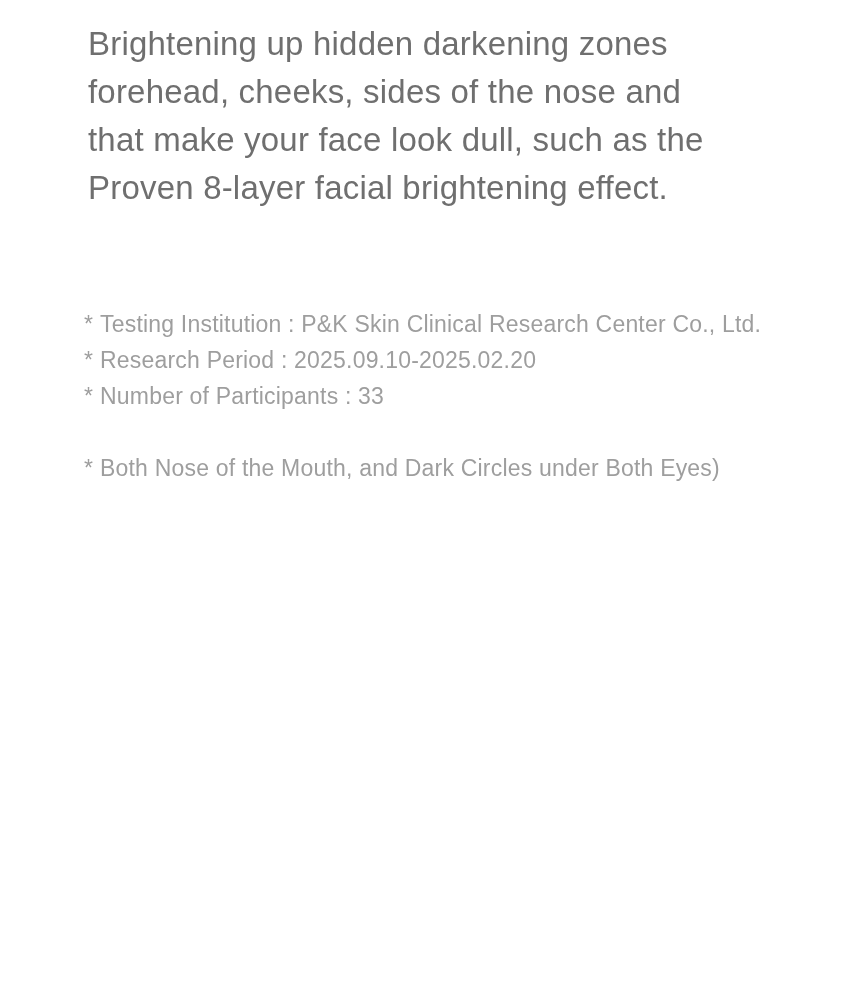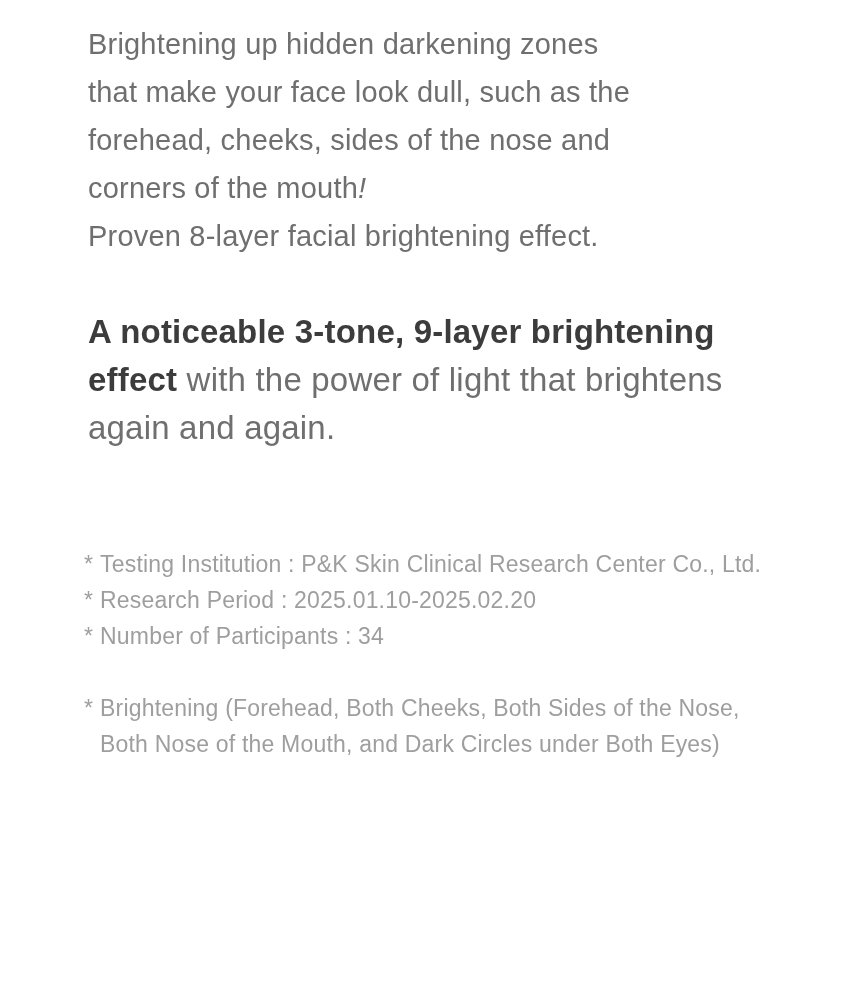--- a/index.html
+++ b/index.html
@@ -17,21 +17,21 @@
     overflow: hidden;
   }
   .content {
     padding: 20px 60px 0 88px;
     width: 860px;
   }
   .line { white-space: nowrap; }
 
   
   .intro {
-    font-size: 29px;
+    font-size: 33px;
     line-height: 48px;
     color: var(--body-text);
     letter-spacing: 0.2px;
   }
   .italic { font-style: italic; }
 
   
   .headline {
     margin-top: 48px;
     font-size: 33px;
@@ -63,48 +63,41 @@
   }
   .test-title-block { margin-top: 36px; }
 </style>
 </head>
 <body>
 
 <div class="content">
 
   <div class="intro">
     <div class="line">Brightening up hidden darkening zones</div>
+    <div class="line">forehead, cheeks, sides of the nose and</div>
     <div class="line">that make your face look dull, such as the</div>
-    <div class="line">forehead, cheeks, sides of the nose and</div>
-    <div class="line"><span>corners of the mouth</span><span class="italic">!</span></div>
     <div class="line">Proven 8-layer facial brightening effect.</div>
   </div>
 
-  <div class="headline">
-    <div class="line"><span class="bold">A noticeable 3-tone, 9-layer brightening</span></div>
-    <div class="line"><span class="bold">effect</span><span> with the power of light that brightens</span></div>
-    <div class="line">again and again.</div>
-  </div>
 
   <div class="footnotes">
     <div class="footnote-row">
       <span class="footnote-marker">*</span>
       <span class="line">Testing Institution : P&amp;K Skin Clinical Research Center Co., Ltd.</span>
     </div>
     <div class="footnote-row">
       <span class="footnote-marker">*</span>
-      <span class="line">Research Period : 2025.01.10-2025.02.20</span>
+      <span class="line">Research Period : 2025.09.10-2025.02.20</span>
     </div>
     <div class="footnote-row">
       <span class="footnote-marker">*</span>
-      <span class="line">Number of Participants : 34</span>
+      <span class="line">Number of Participants : 33</span>
     </div>
 
     <div class="footnote-row test-title-block">
       <span class="footnote-marker">*</span>
       <span>
-        <div class="line">Brightening (Forehead, Both Cheeks, Both Sides of the Nose,</div>
         <div class="line">Both Nose of the Mouth, and Dark Circles under Both Eyes)</div>
       </span>
     </div>
   </div>
 
 </div>
 
 </body></html>

